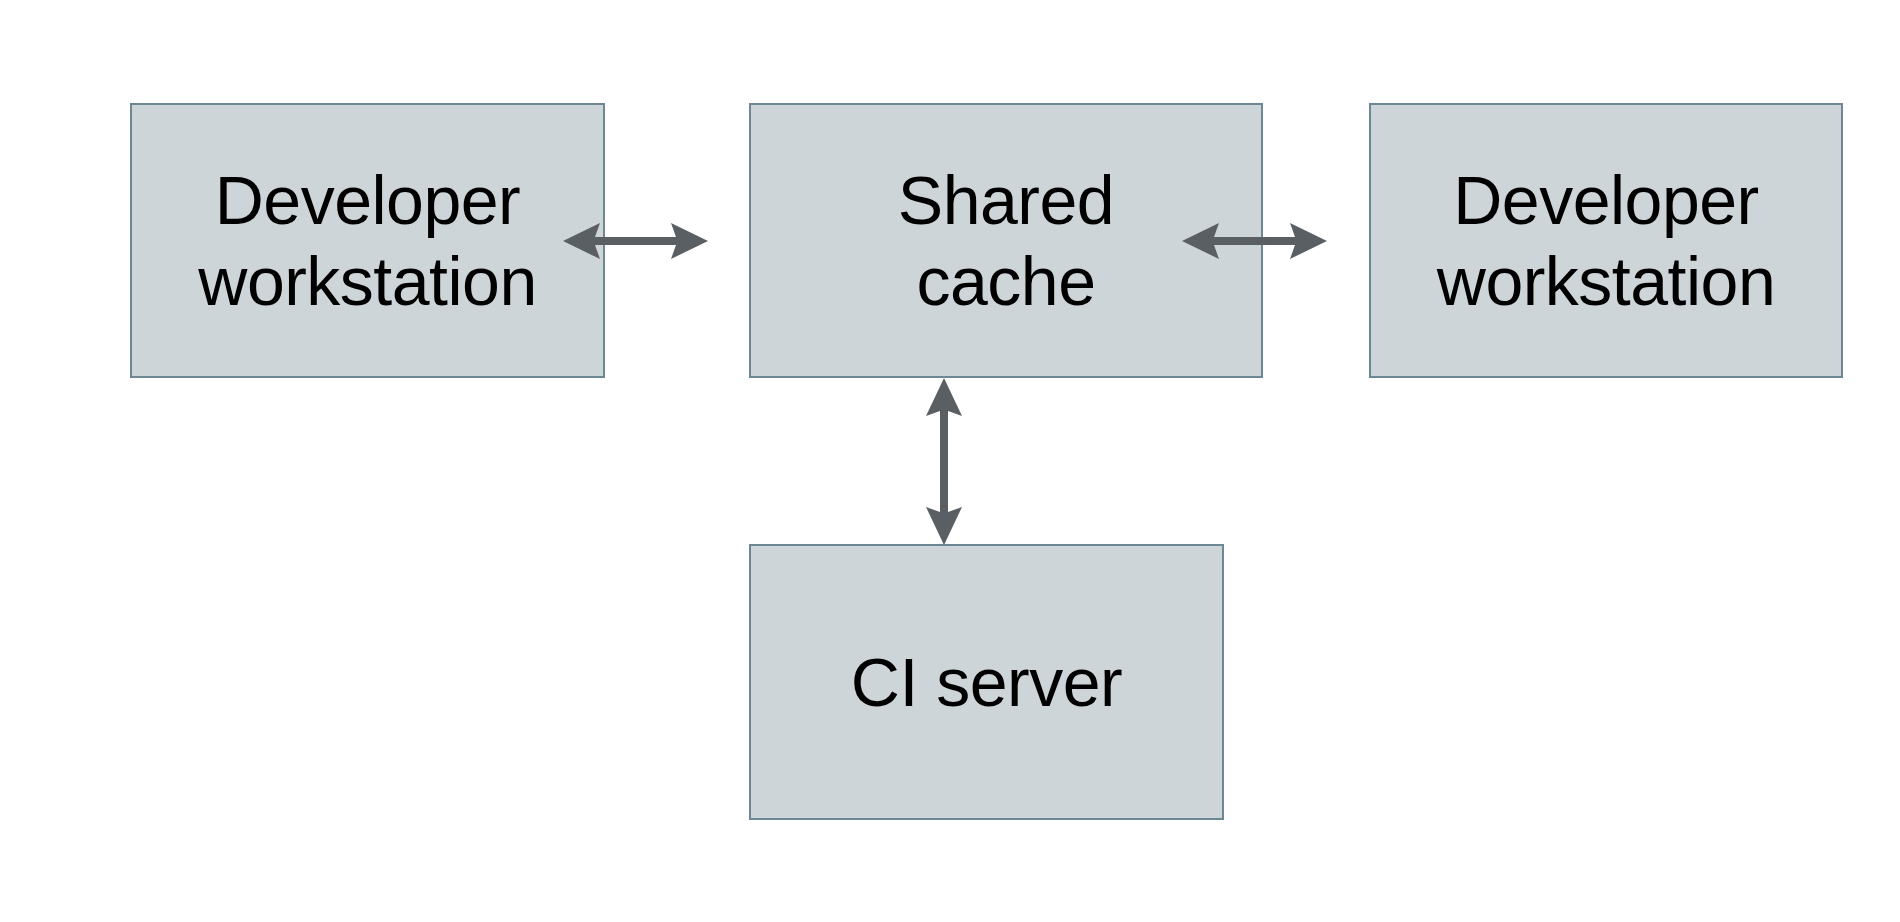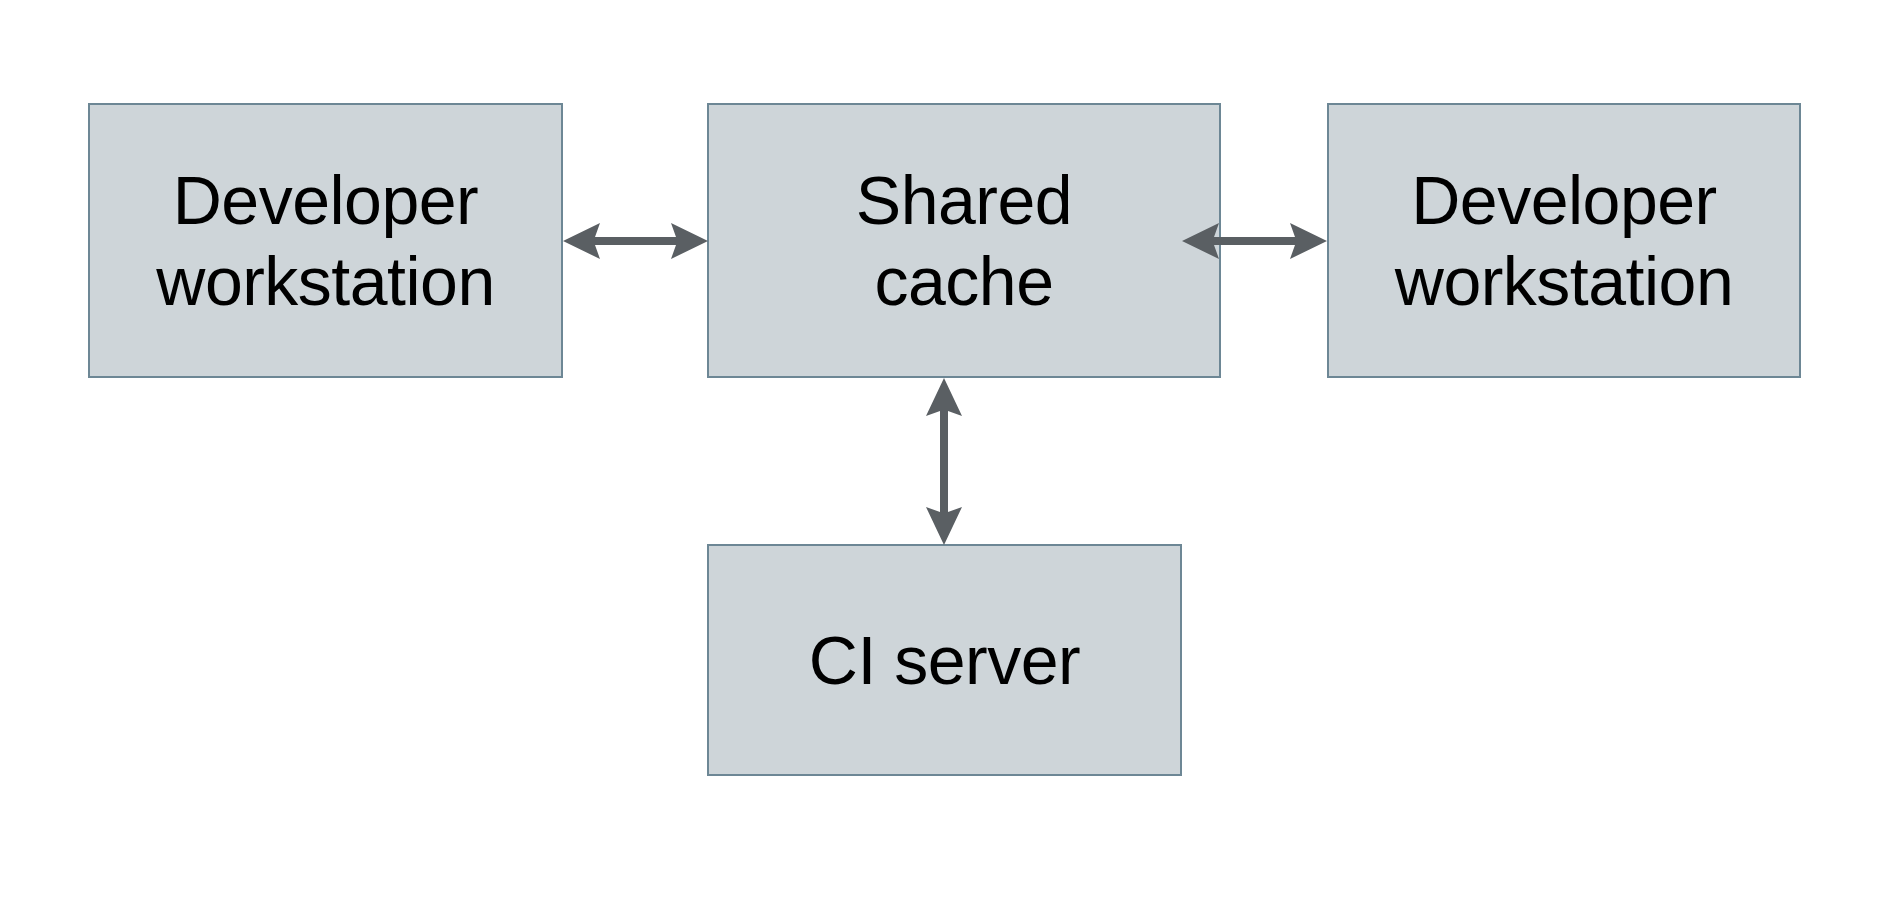--- a/index.html
+++ b/index.html
@@ -22,35 +22,36 @@
   }
   .node-box {
     position: absolute;
     box-sizing: border-box;
     background: #ced5d9;
     border: 2px solid #6d8795;
     display: flex;
     align-items: center;
     justify-content: center;
     text-align: center;
+    margin-left: 42px;
   }
   .node-label {
     color: #000000;
     font-family: "Liberation Sans", sans-serif;
     font-size: 68px;
     font-weight: 400;
     line-height: 1.18;
     letter-spacing: -0.5px;
     white-space: pre-line;
   }
   
   #node-dev-left   { left: 88px;   top: 103px; width: 475px; height: 275px; }
   #node-shared     { left: 707px;  top: 103px; width: 514px; height: 275px; }
   #node-dev-right  { left: 1327px; top: 103px; width: 474px; height: 275px; }
-  #node-ci         { left: 707px;  top: 544px; width: 475px; height: 232px; }
+  #node-ci         { left: 707px;  top: 544px; width: 475px; height: 276px; }
 
   
   .connector {
     position: absolute;
     overflow: visible;
   }
   #connector-left-shared  { left: 558px;  top: 215px; width: 155px; height: 52px; }
   #connector-shared-right { left: 1177px; top: 215px; width: 155px; height: 52px; }
   #connector-shared-ci    { left: 918px;  top: 374px; width: 52px;  height: 175px; }
 </style>

